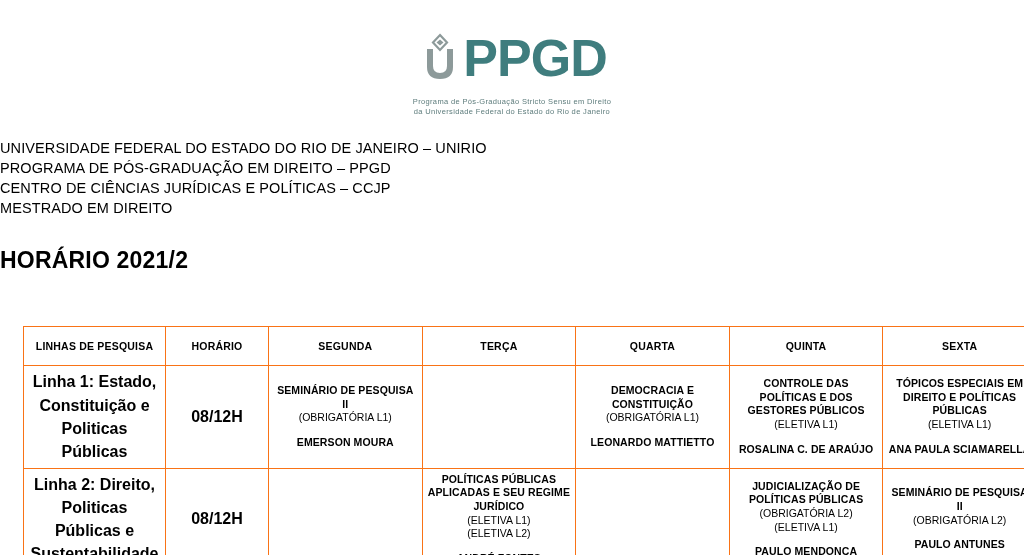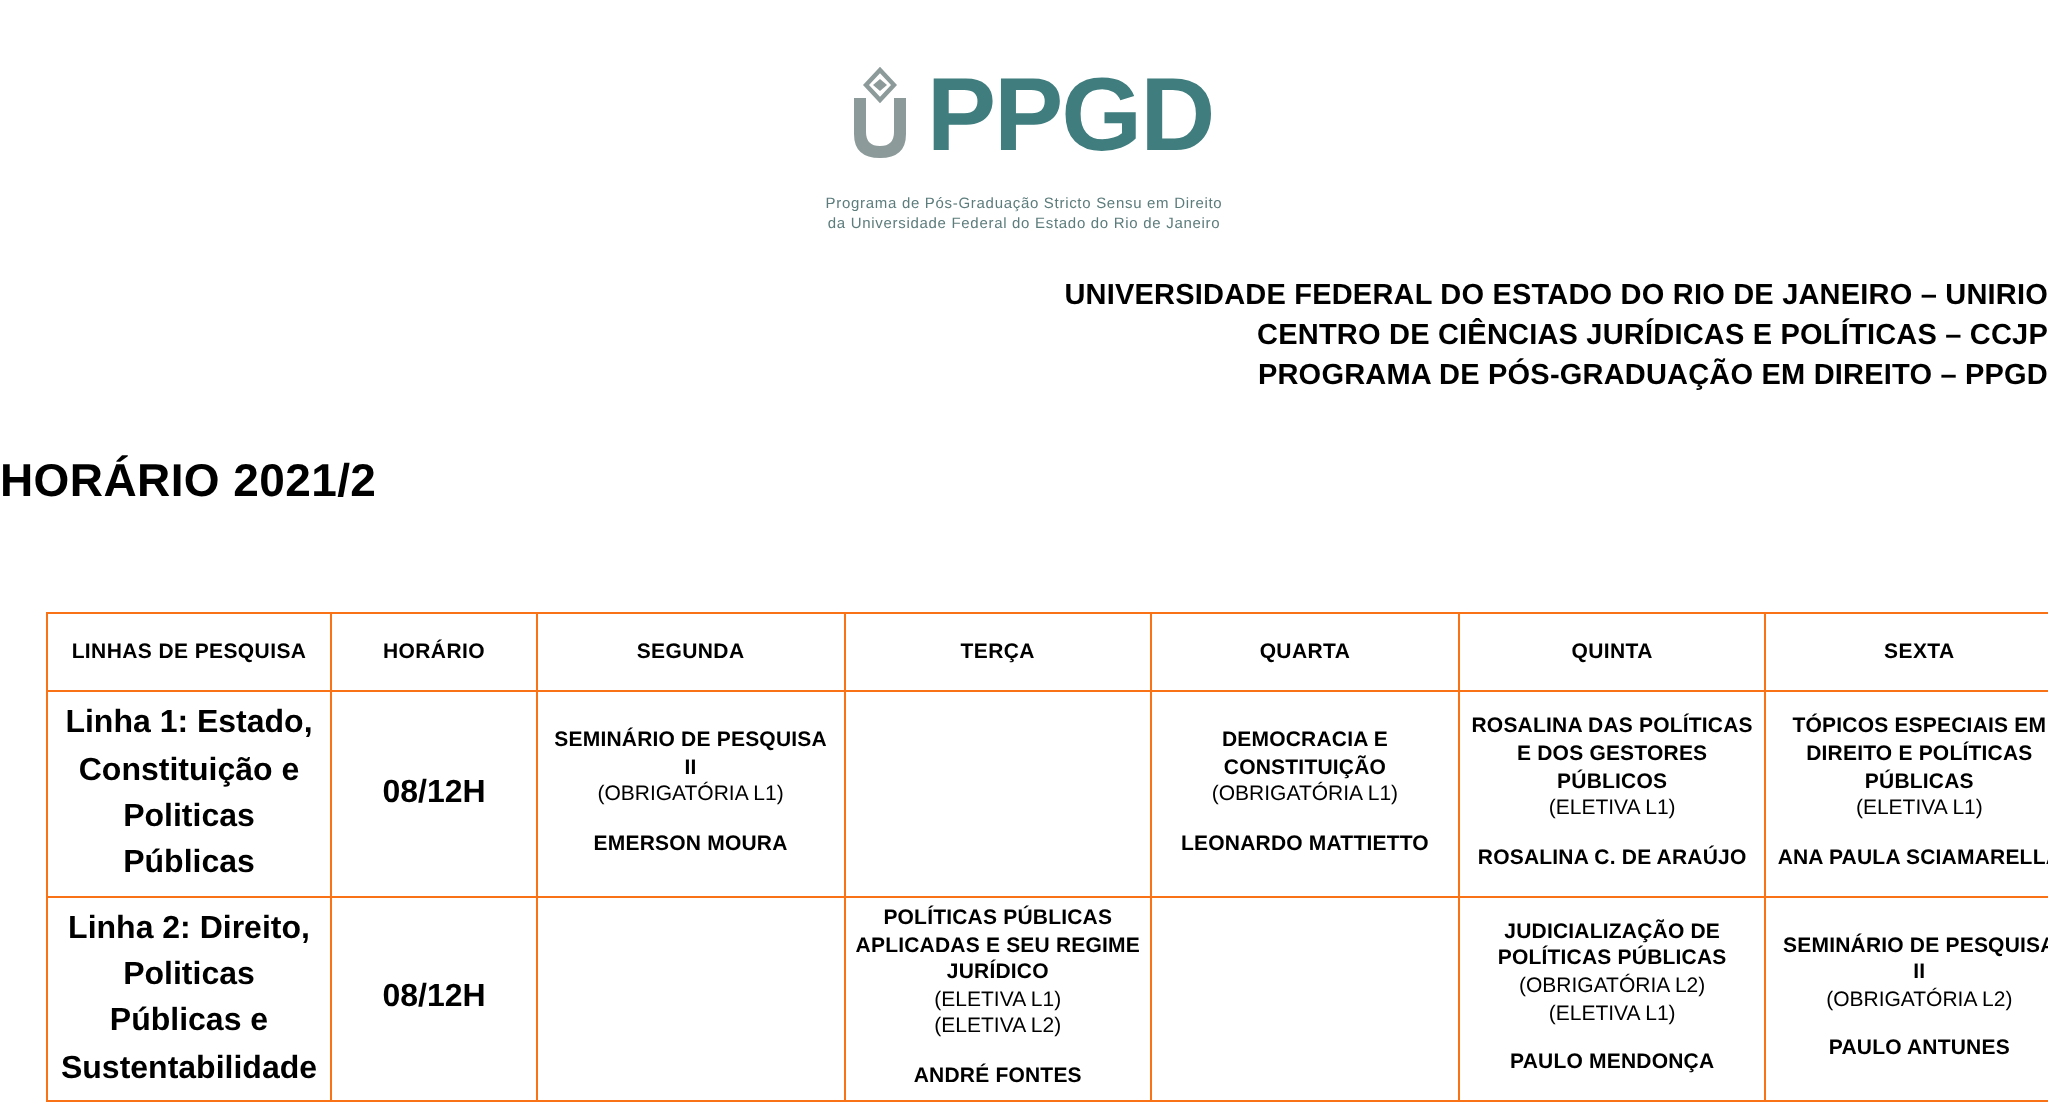--- a/index.html
+++ b/index.html
@@ -49,23 +49,23 @@
     font-size: 7.5px;
     line-height: 1.35;
     color: #5d7c7c;
     letter-spacing: 0.35px;
     font-family: "Liberation Sans", sans-serif;
   }
 
   
   .inst-heading {
     margin-top: 22px;
-    text-align: right;
+    text-align: left;
     font-size: 14.5px;
-    font-weight: bold;
+    font-weight: normal;
     line-height: 1.37;
     letter-spacing: 0.1px;
   }
 
   
   .doc-title {
     margin-top: 28px;
     text-align: left;
     font-size: 23px;
     font-weight: bold;
@@ -148,22 +148,23 @@
     <div class="logo-word">PPGD</div>
   </div>
   <div class="logo-sub">
     <div>Programa de Pós-Graduação Stricto Sensu em Direito</div>
     <div>da Universidade Federal do Estado do Rio de Janeiro</div>
   </div>
 </div>
 
 <div class="inst-heading">
   <div>UNIVERSIDADE FEDERAL DO ESTADO DO RIO DE JANEIRO – UNIRIO</div>
+  <div>PROGRAMA DE PÓS-GRADUAÇÃO EM DIREITO – PPGD</div>
   <div>CENTRO DE CIÊNCIAS JURÍDICAS E POLÍTICAS – CCJP</div>
-  <div>PROGRAMA DE PÓS-GRADUAÇÃO EM DIREITO – PPGD</div>
+  <div>MESTRADO EM DIREITO</div>
 </div>
 
 <div class="doc-title">HORÁRIO 2021/2</div>
 
 <div class="table-wrap">
   <table class="schedule">
     <thead>
       <tr>
         <th class="col-linha">LINHAS DE PESQUISA</th>
         <th class="col-hora">HORÁRIO</th>
@@ -188,21 +189,21 @@
 
         <td class="cell-course empty-cell"></td>
 
         <td class="cell-course">
           <div class="course-name">DEMOCRACIA E CONSTITUIÇÃO</div>
           <div class="course-tag">(OBRIGATÓRIA L1)</div>
           <div class="course-prof">LEONARDO MATTIETTO</div>
         </td>
 
         <td class="cell-course">
-          <div class="course-name">ROSALINA DAS POLÍTICAS E DOS GESTORES PÚBLICOS</div>
+          <div class="course-name">CONTROLE DAS POLÍTICAS E DOS GESTORES PÚBLICOS</div>
           <div class="course-tag">(ELETIVA L1)</div>
           <div class="course-prof">ROSALINA C. DE ARAÚJO</div>
         </td>
 
         <td class="cell-course">
           <div class="course-name">TÓPICOS ESPECIAIS EM DIREITO E POLÍTICAS PÚBLICAS</div>
           <div class="course-tag">(ELETIVA L1)</div>
           <div class="course-prof">ANA PAULA SCIAMARELLA</div>
         </td>
       </tr>

